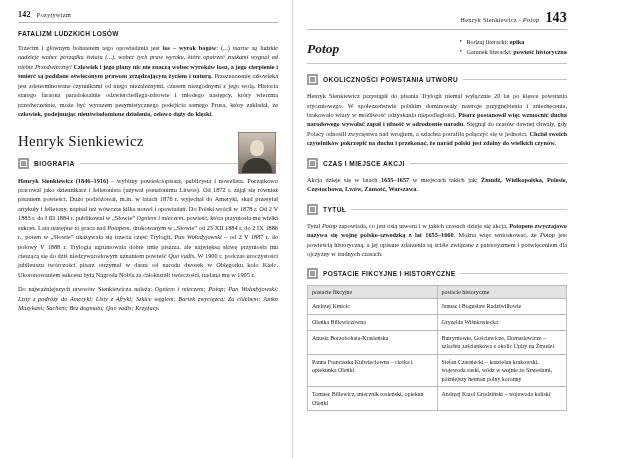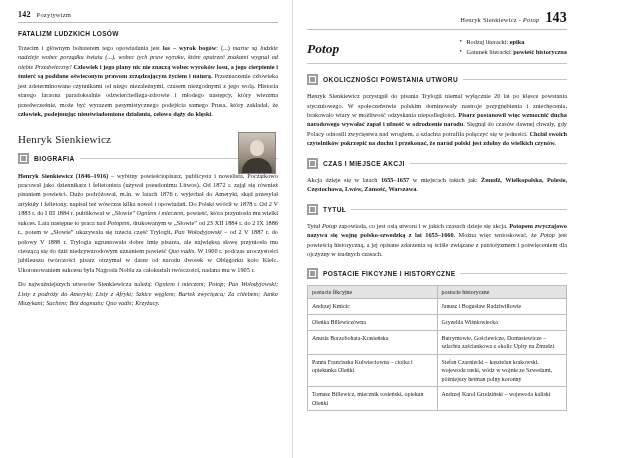--- a/index.html
+++ b/index.html
@@ -77,21 +77,21 @@
     font-size: 6.3px;
     line-height: 1.5;
     text-align: justify;
     margin: 0 0 5px 0;
   }
   .b { font-weight: bold; }
   .i { font-style: italic; }
 
   h1.author {
     font-family: "Liberation Serif", serif;
-    font-size: 11px;
+    font-size: 15px;
     font-weight: normal;
     margin: 14px 0 8px 0;
     letter-spacing: 0.2px;
   }
 
   .portrait {
     position: absolute;
     right: 16px;
     top: 132px;
     width: 36px;

